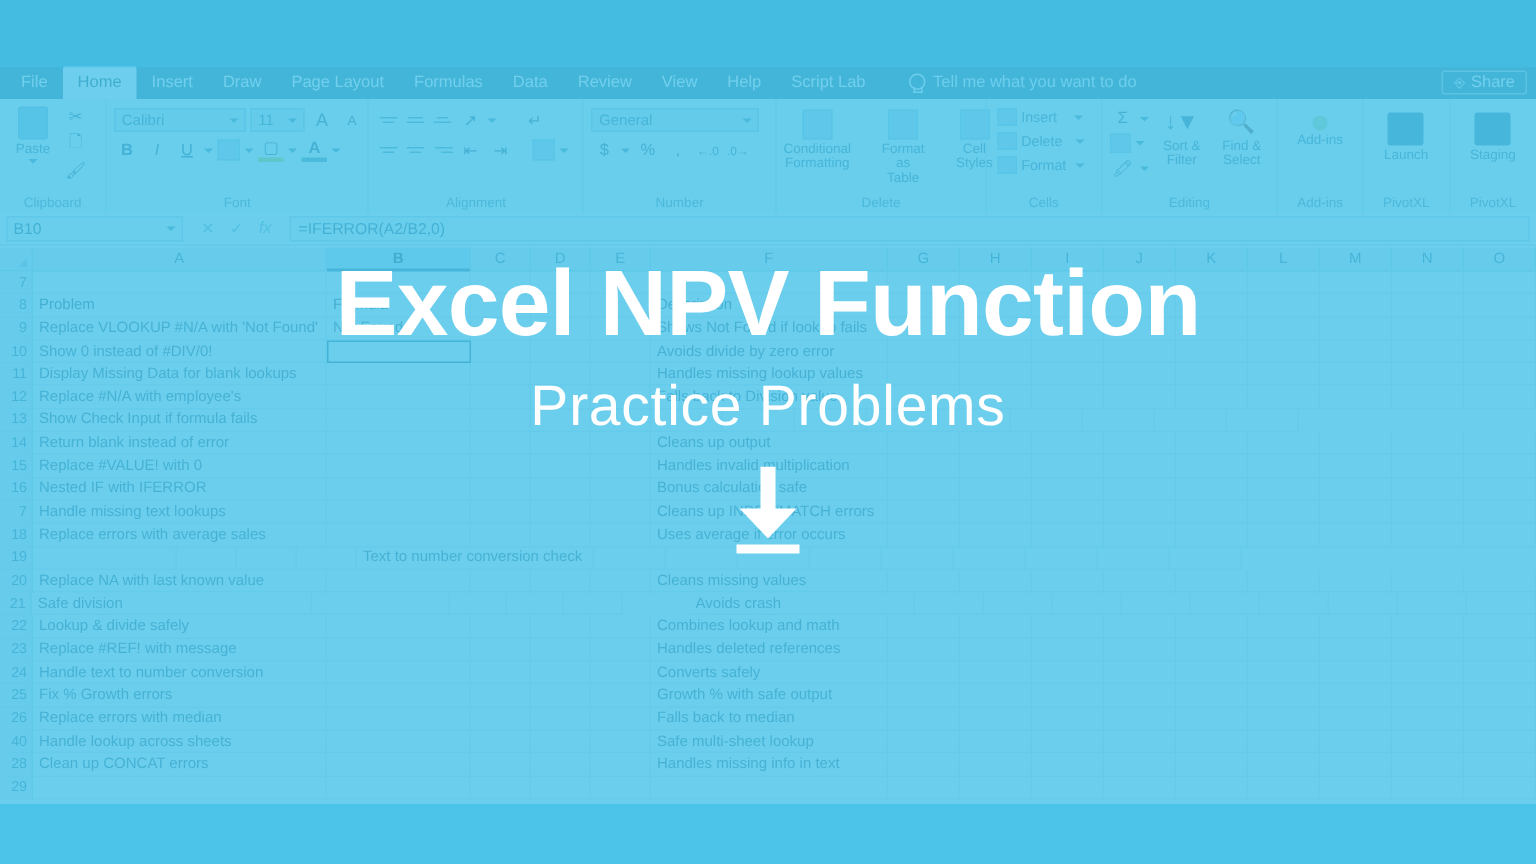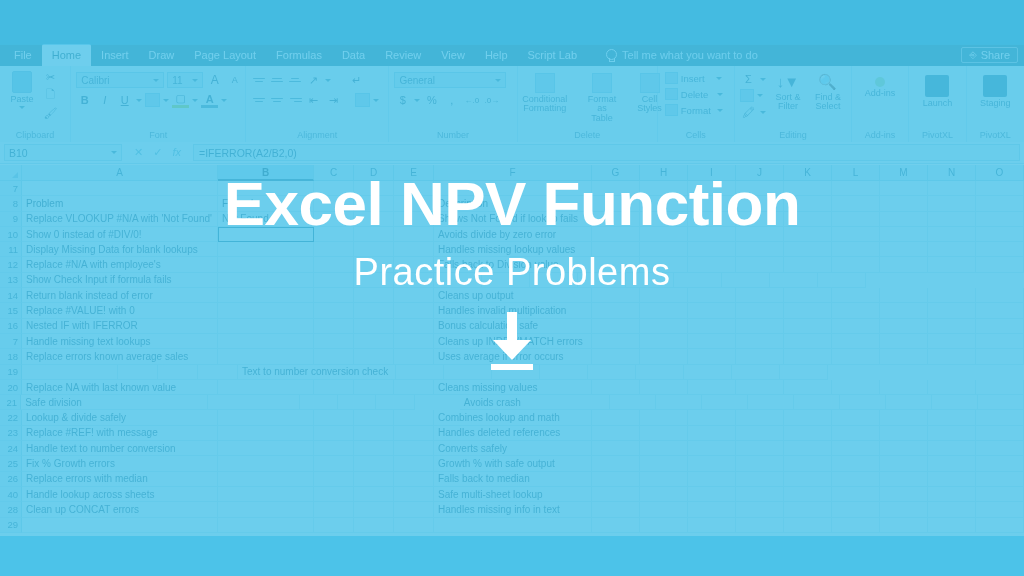--- a/index.html
+++ b/index.html
@@ -691,21 +691,21 @@
             <div class="cell" style="width: 48px;"></div>
             <div class="cell" style="width: 48px;"></div>
             <div class="cell" style="width: 48px;"></div>
             <div class="cell" style="width: 48px;"></div>
             <div class="cell" style="width: 48px;"></div>
             <div class="cell" style="width: 48px;"></div>
             <div class="cell" style="width: 48px;"></div>
           </div>
           <div class="grow">
             <div class="rh">18</div>
-            <div class="cell" style="width: 196px;">Replace errors known average sales</div>
+            <div class="cell" style="width: 196px;">Replace errors with average sales</div>
             <div class="cell" style="width: 96px;"></div>
             <div class="cell" style="width: 40px;"></div>
             <div class="cell" style="width: 40px;"></div>
             <div class="cell" style="width: 40px;"></div>
             <div class="cell" style="width: 158px;">Uses average if error occurs</div>
             <div class="cell" style="width: 48px;"></div>
             <div class="cell" style="width: 48px;"></div>
             <div class="cell" style="width: 48px;"></div>
             <div class="cell" style="width: 48px;"></div>
             <div class="cell" style="width: 48px;"></div>

